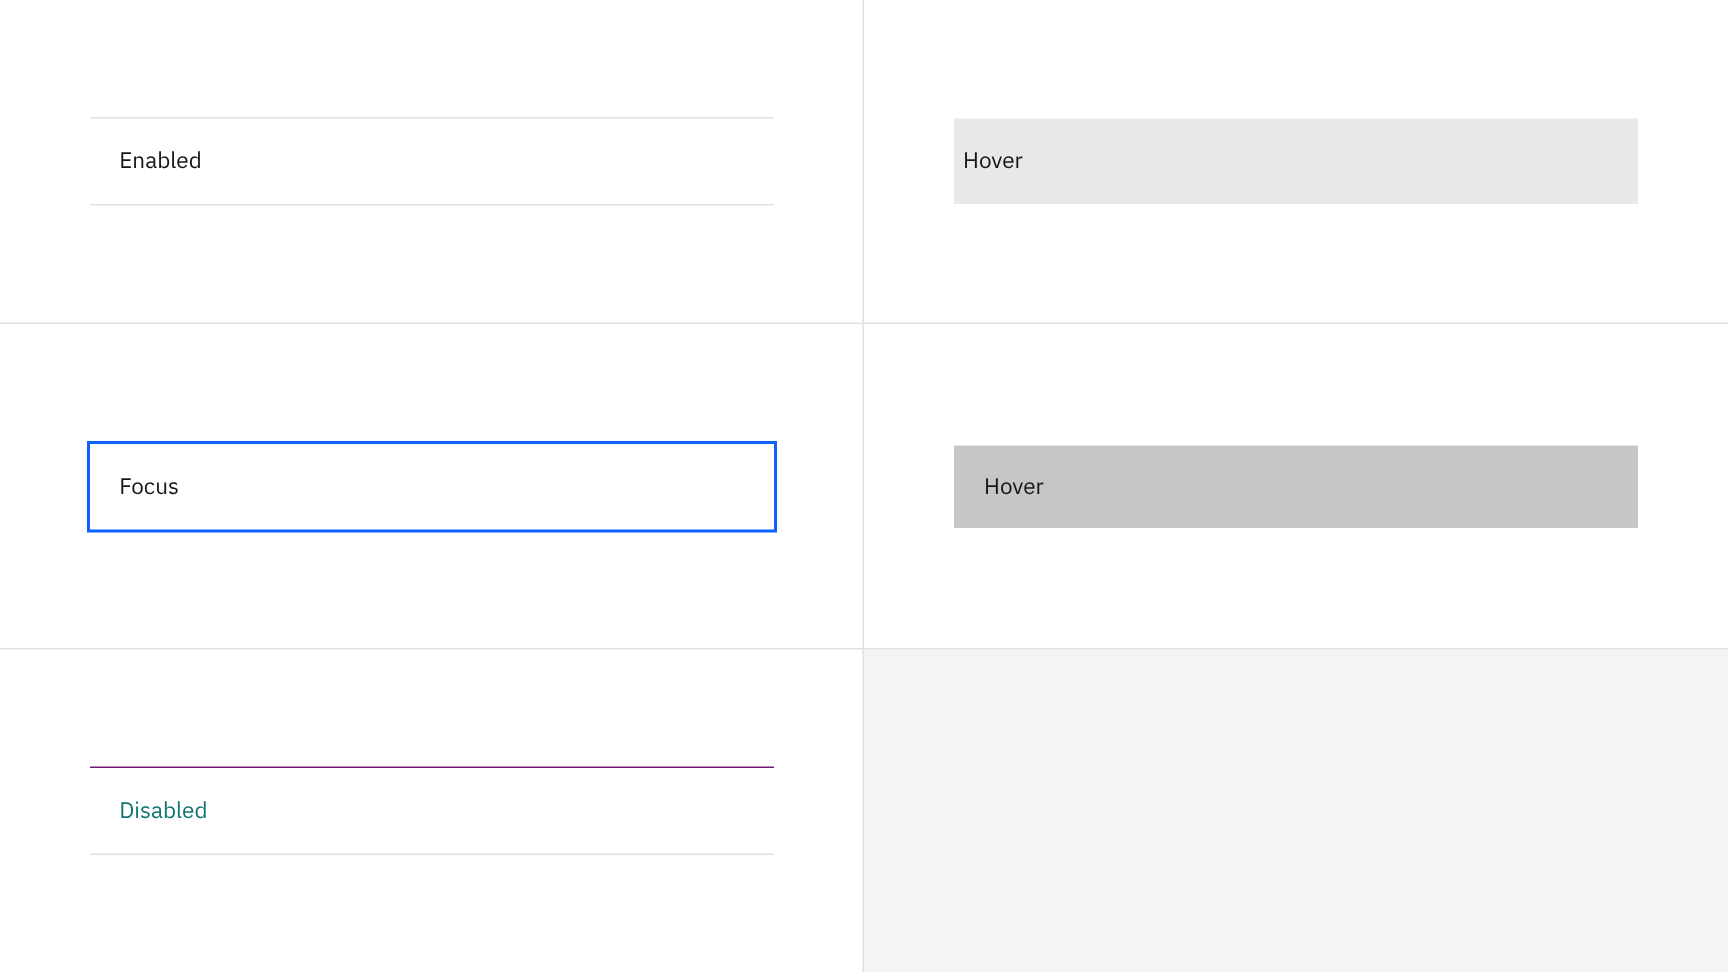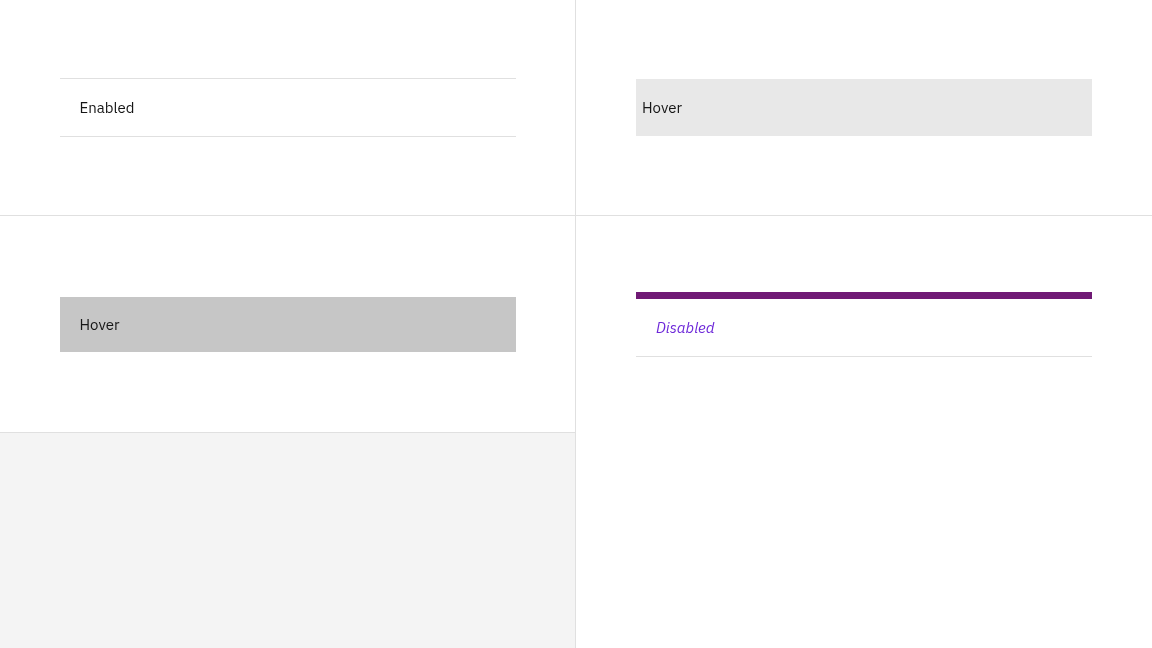--- a/index.html
+++ b/index.html
@@ -43,26 +43,25 @@
     outline: 2px solid #0f62fe;
     outline-offset: 0;
   }
   
   .item-active {
     background: #c6c6c6;
     padding: 17px 20px;
   }
   
   .item-disabled {
-    border-top: 7px solid #701a75;
+    border-top: 1px solid #701a75;
     border-bottom: 1px solid #e0e0e0;
     padding: 18px 20px;
     background: #ffffff;
-    color: #6d28d9;
-    font-style: italic;
+    color: #0f766e;
   }
   
   .cell-empty {
     background: #f4f4f4;
   }
   .label {
     font-size: 15px;
     line-height: 20px;
     font-weight: 400;
     letter-spacing: 0;
@@ -78,20 +77,25 @@
       <span class="label">Enabled</span>
     </div>
   </div>
 
   <div class="cell">
     <div class="item-frame item-hover">
       <span class="label">Hover</span>
     </div>
   </div>
 
+  <div class="cell">
+    <div class="item-frame item-focus">
+      <span class="label">Focus</span>
+    </div>
+  </div>
 
   <div class="cell">
     <div class="item-frame item-active">
       <span class="label">Hover</span>
     </div>
   </div>
 
   <div class="cell">
     <div class="item-frame item-disabled">
       <span class="label">Disabled</span>

